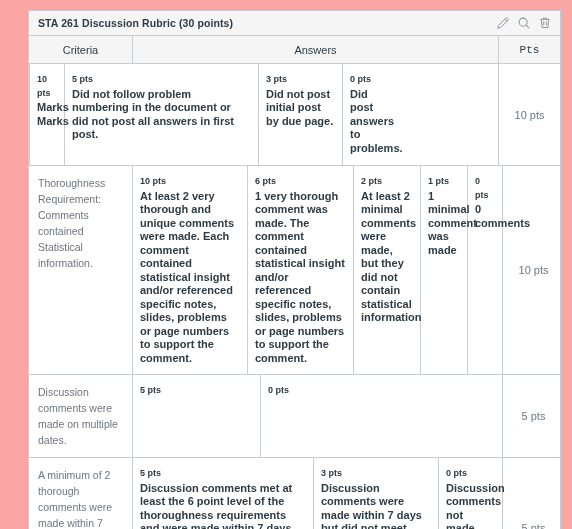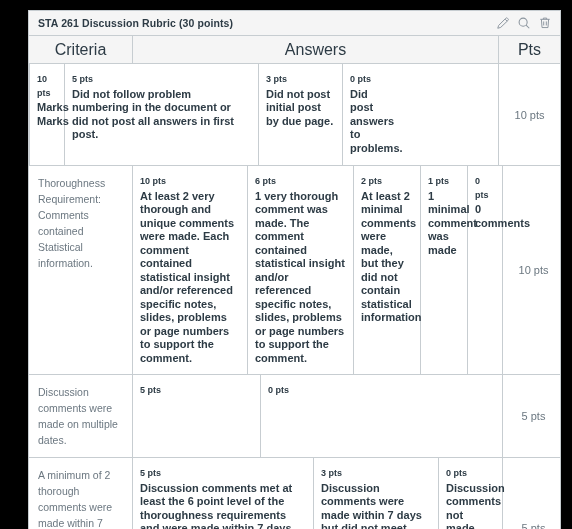--- a/index.html
+++ b/index.html
@@ -13,21 +13,21 @@
   body {
     font-family: "Liberation Sans", sans-serif;
     color: #2d3b45;
     -webkit-font-smoothing: antialiased;
   }
 
   .page {
     position: relative;
     width: 572px;
     height: 529px;
-    background: #000000;
+    background: #fca5a5;
     box-sizing: border-box;
     padding: 10px 10px 10px 28px;
   }
 
   
   .rubric {
     border: 1px solid #c7cdd1;
     background: #ffffff;
     width: 533px;
     box-sizing: border-box;
@@ -72,32 +72,32 @@
     display: flex;
     background: #f5f5f5;
     border-bottom: 1px solid #c7cdd1;
     height: 28px;
     box-sizing: border-box;
   }
   .col-head {
     display: flex;
     align-items: center;
     justify-content: center;
-    font-size: 16px;
+    font-size: 11px;
     color: #2d3b45;
     box-sizing: border-box;
     height: 100%;
   }
   .col-head-criteria { width: 103px; }
   .col-head-ratings {
     flex: 1;
     border-left: 1px solid #c7cdd1;
     border-right: 1px solid #c7cdd1;
   }
-  .col-head-pts { width: 61px; }
+  .col-head-pts { width: 61px; font-family: Liberation Mono, monospace; }
 
   
   .row {
     display: flex;
     border-bottom: 1px solid #c7cdd1;
     box-sizing: border-box;
   }
   .row:last-of-type { border-bottom: 1px solid #c7cdd1; }
 
   .cell-criteria {

